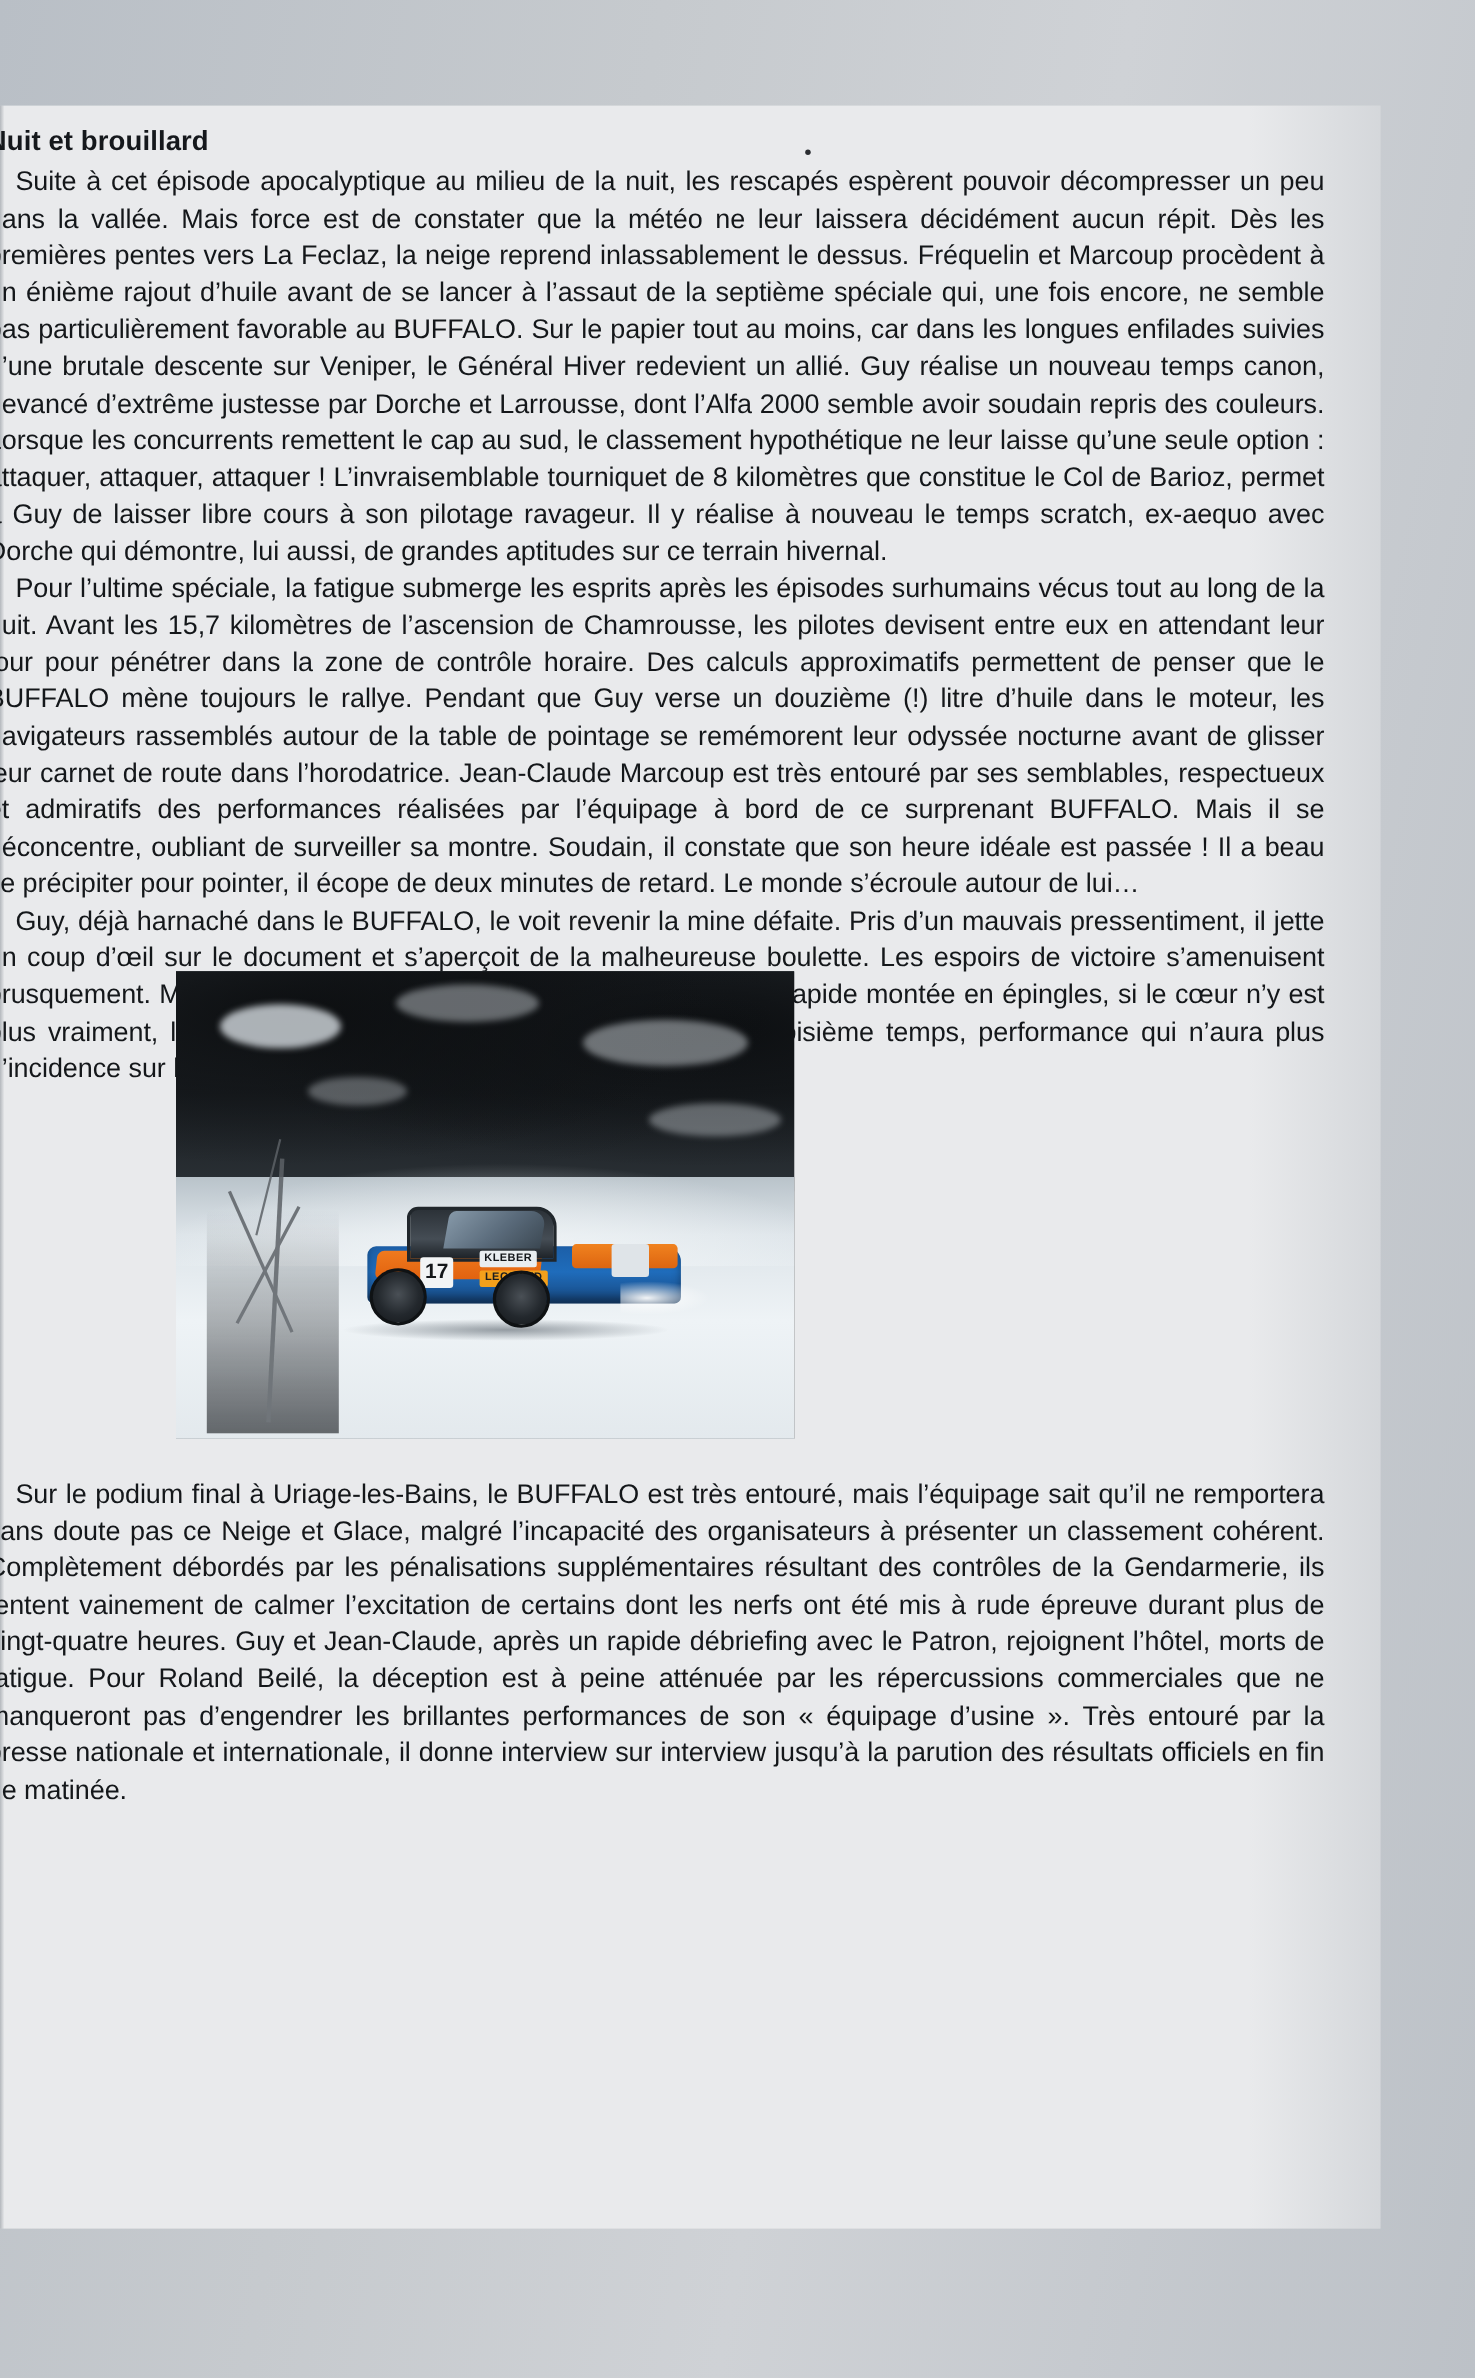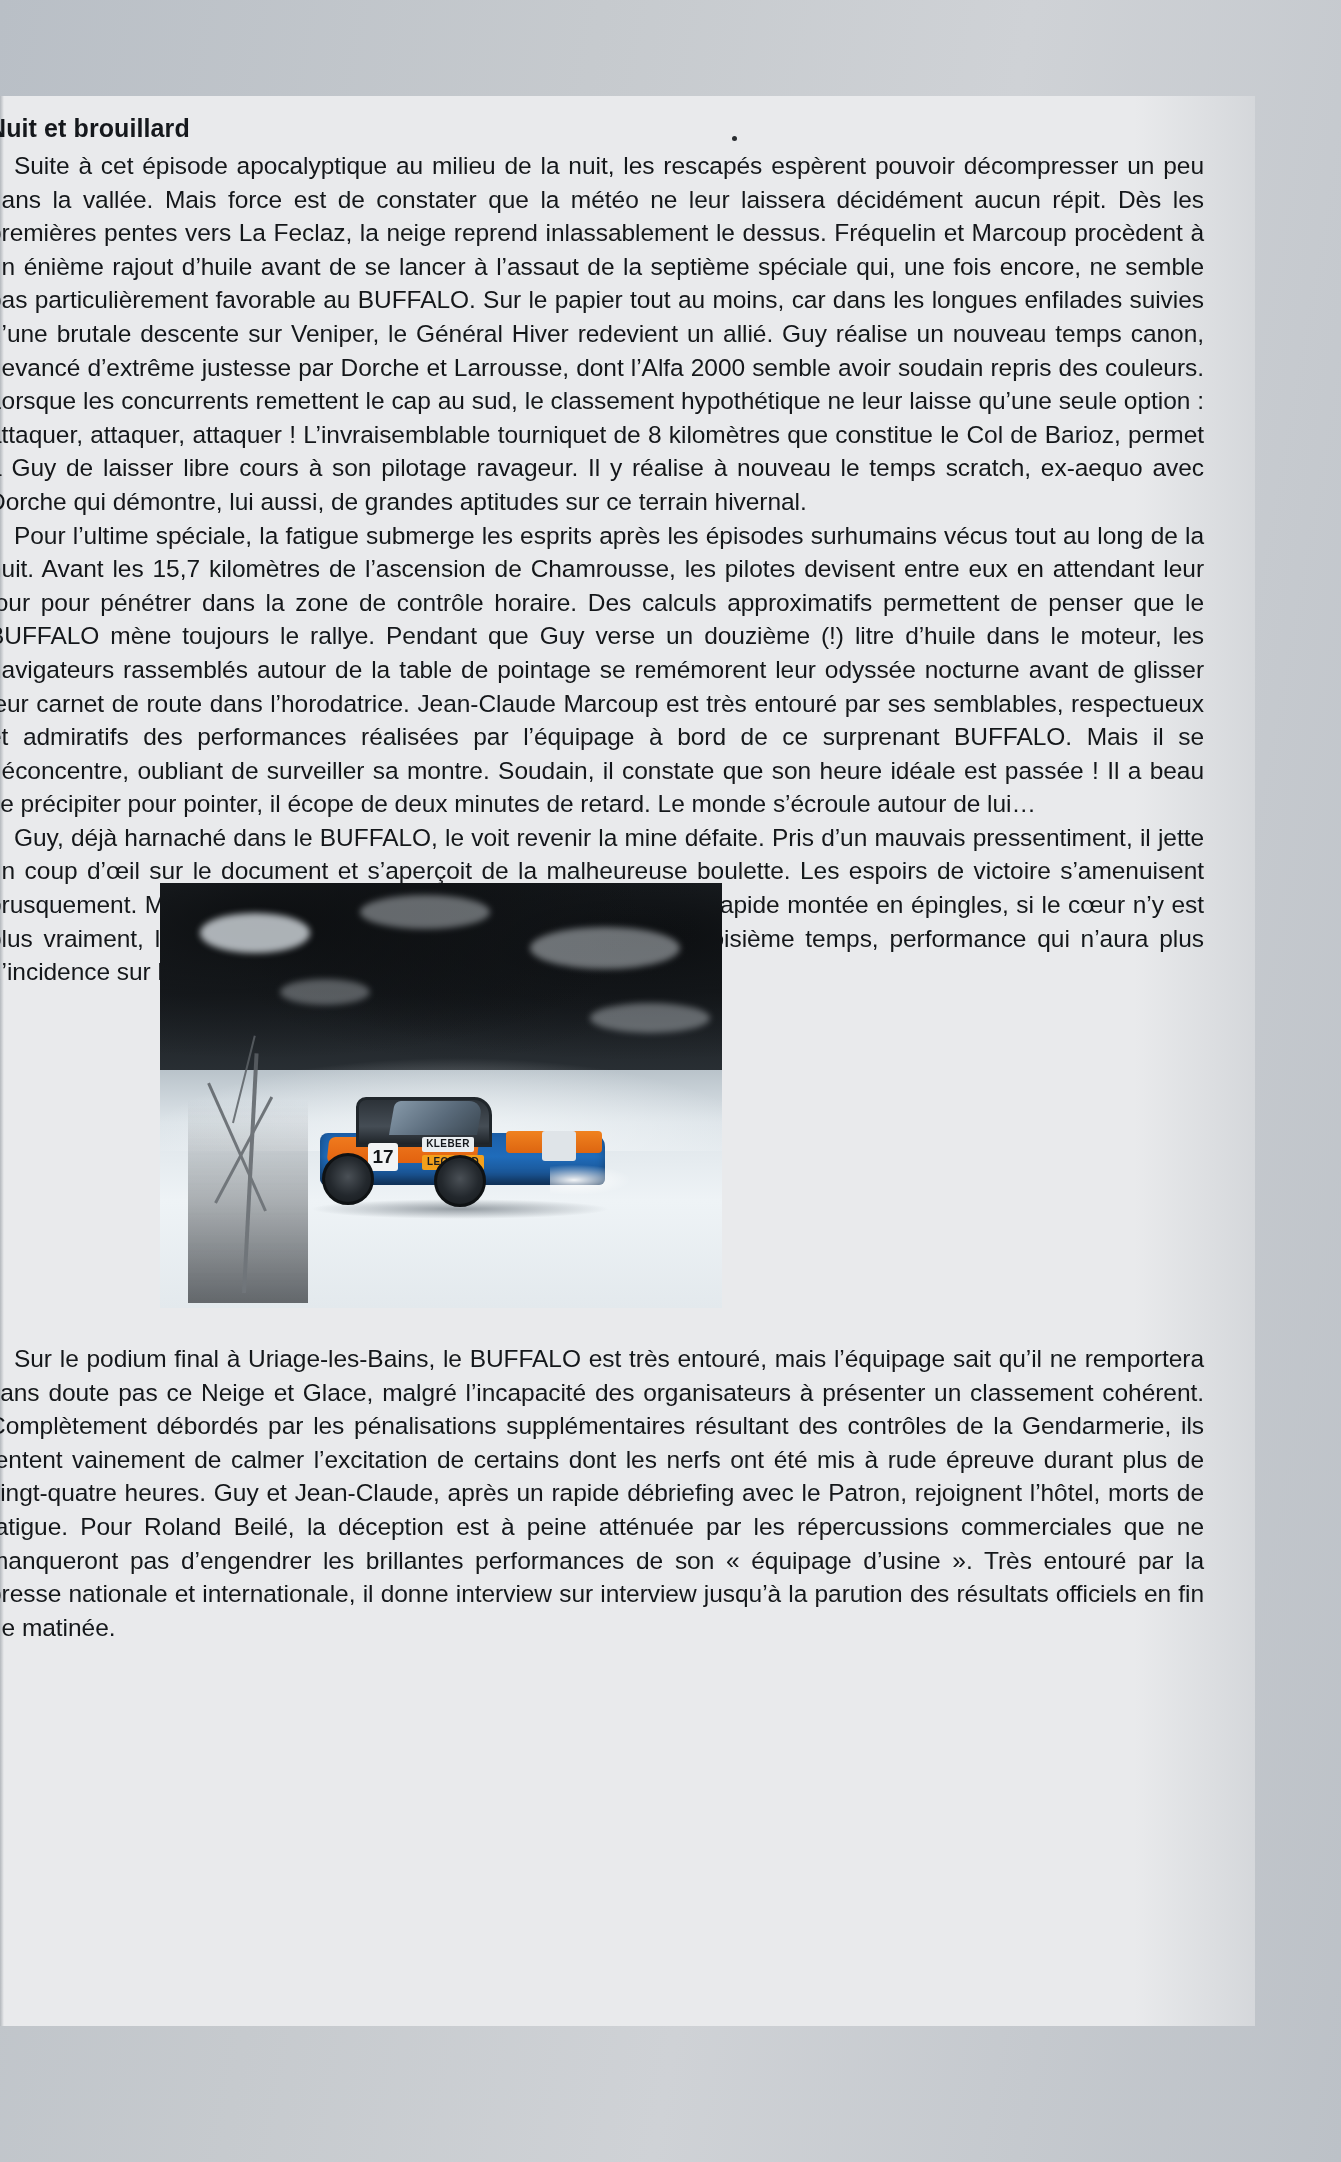--- a/index.html
+++ b/index.html
@@ -125,21 +125,21 @@
     opacity: .85;
   }
   .branch {
     position: absolute;
     background: #5c6166;
     transform-origin: bottom center;
   }
   
   .car {
     position: absolute;
-    left: 150px;
+    left: 164px;
     top: 208px;
     width: 305px;
     height: 120px;
     text-decoration: underline;
   }
   .car-body {
     position: absolute;
     left: 10px; top: 42px;
     width: 285px; height: 52px;
     background: linear-gradient(to bottom, #1c5fa8 0%, #1f6cbb 45%, #17477e 100%);

